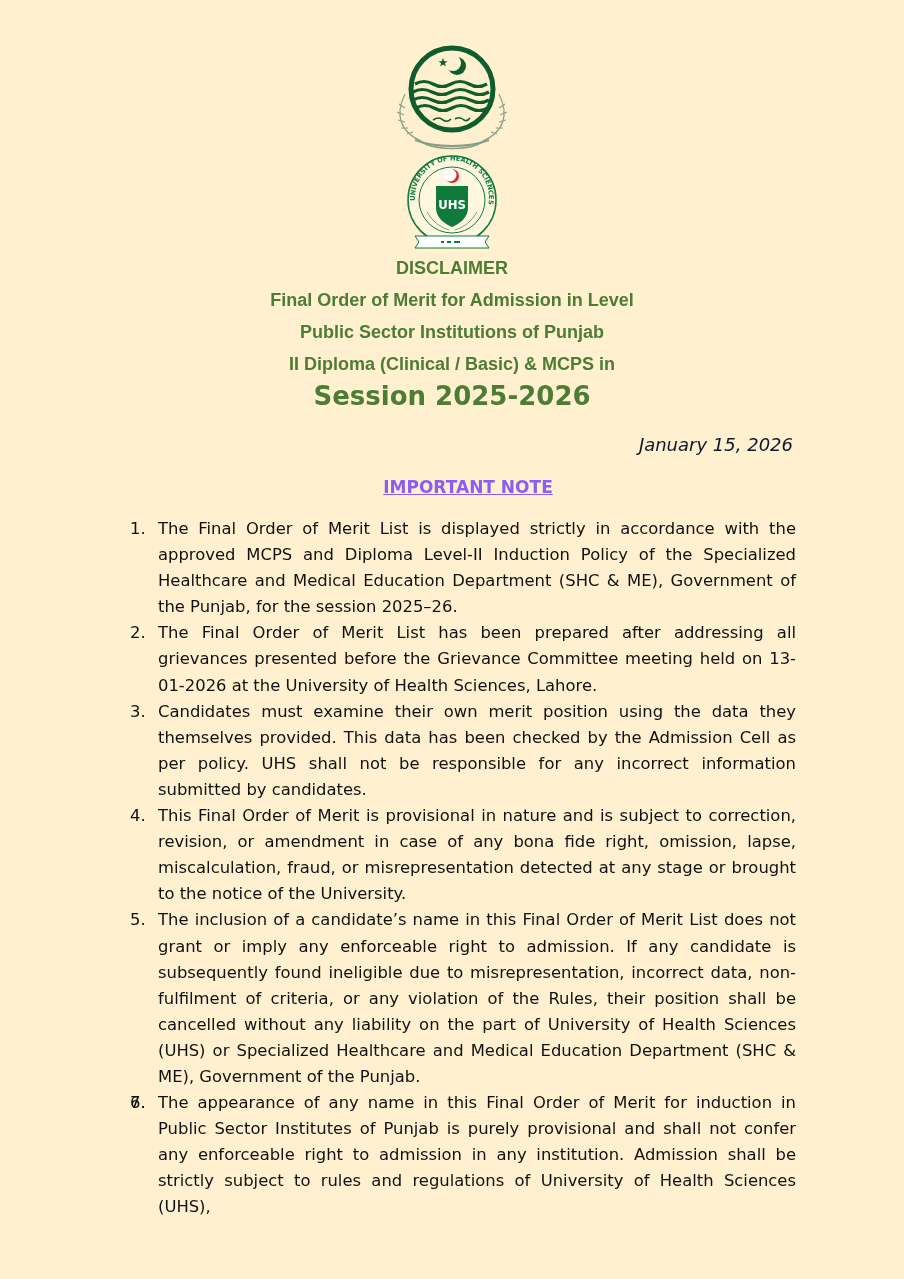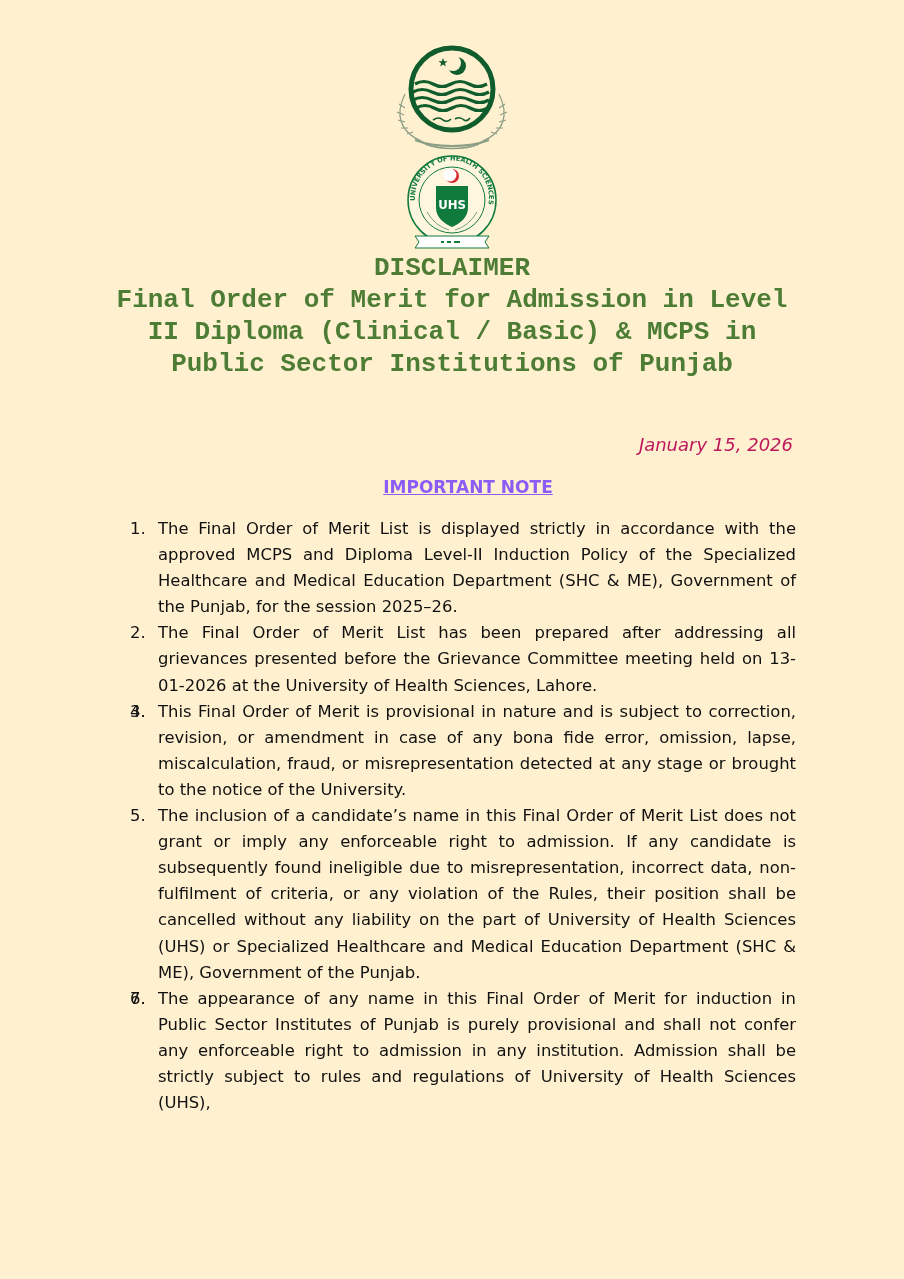--- a/index.html
+++ b/index.html
@@ -37,36 +37,36 @@
     .title-block {
       position: absolute;
       left: 0;
       top: 252px;
       width: 904px;
       text-align: center;
       color: #4d7c35;
       font-weight: bold;
     }
     .title-serif {
-      font-family: Liberation Mono, monospace;
-      font-size: 26px;
+      font-family: Liberation Sans, sans-serif;
+      font-size: 18px;
       line-height: 32px;
     }
     .title-sans {
       font-family: "DejaVu Sans", sans-serif;
       font-size: 26px;
       line-height: 32px;
     }
     .date {
       position: absolute;
       right: 111px;
       top: 434px;
       font-style: italic;
       font-size: 18px;
-      color: #be185d;
+      color: #0f172a;
       font-family: "DejaVu Sans", sans-serif;
     }
     .note-heading {
       position: absolute;
       left: 16px;
       top: 477px;
       width: 904px;
       text-align: center;
       font-weight: bold;
       font-size: 17px;
@@ -151,43 +151,45 @@
     <path d="M28 58 q8 14 22 18 M78 58 q-8 14 -22 18" fill="none" stroke="#7a9e7e" stroke-width="1"></path>
 
     <path d="M16 82 H90 L86 88 L90 94 H16 L20 88 Z" fill="#ffffff" stroke="#0f7a3c" stroke-width="1"></path>
     <path d="M42 88 h3 m3 0 h4 m3 0 h6" stroke="#0f7a3c" stroke-width="2"></path>
   </svg>
 </div>
 
 <div class="title-block">
   <div class="title-serif">DISCLAIMER</div>
   <div class="title-serif">Final Order of Merit for Admission in Level</div>
+  <div class="title-serif">Public Sector Institutions of Punjab</div>
   <div class="title-serif">II Diploma (Clinical / Basic) &amp; MCPS in</div>
-  <div class="title-serif">Public Sector Institutions of Punjab</div>
+  <div class="title-sans">Session 2025-2026</div>
 </div>
 
 <div class="date">January 15, 2026</div>
 
 <div class="note-heading">IMPORTANT NOTE</div>
 
 <ol class="notes">
   <li>
     <span class="num">1.</span>
     <span>The Final Order of Merit List is displayed strictly in accordance with the approved MCPS and Diploma Level-II Induction Policy of the Specialized Healthcare and Medical Education Department (SHC &amp; ME), Government of the Punjab, for the session 2025–26.</span>
   </li>
   <li>
     <span class="num">2.</span>
     <span>The Final Order of Merit List has been prepared after addressing all grievances presented before the Grievance Committee meeting held on 13-01-2026 at the University of Health Sciences, Lahore.</span>
   </li>
   <li>
     <span class="num">3.</span>
+    <span>Candidates must examine their own merit position using the data they themselves provided. This data has been checked by the Admission Cell as per policy. UHS shall not be responsible for any incorrect information submitted by candidates.</span>
   </li>
   <li>
     <span class="num">4.</span>
-    <span>This Final Order of Merit is provisional in nature and is subject to correction, revision, or amendment in case of any bona fide error, omission, lapse, miscalculation, fraud, or misrepresentation detected at any stage or brought to the notice of the University.</span>
+    <span>This Final Order of Merit is provisional in nature and is subject to correction, revision, or amendment in case of any bona fide right, omission, lapse, miscalculation, fraud, or misrepresentation detected at any stage or brought to the notice of the University.</span>
   </li>
   <li>
     <span class="num">5.</span>
     <span>The inclusion of a candidate’s name in this Final Order of Merit List does not grant or imply any enforceable right to admission. If any candidate is subsequently found ineligible due to misrepresentation, incorrect data, non-fulfilment of criteria, or any violation of the Rules, their position shall be cancelled without any liability on the part of University of Health Sciences (UHS) or Specialized Healthcare and Medical Education Department (SHC &amp; ME), Government of the Punjab.</span>
   </li>
   <li>
     <span class="num">6.</span>
   </li>
   <li class="last-line-justified">
     <span class="num">7.</span>

